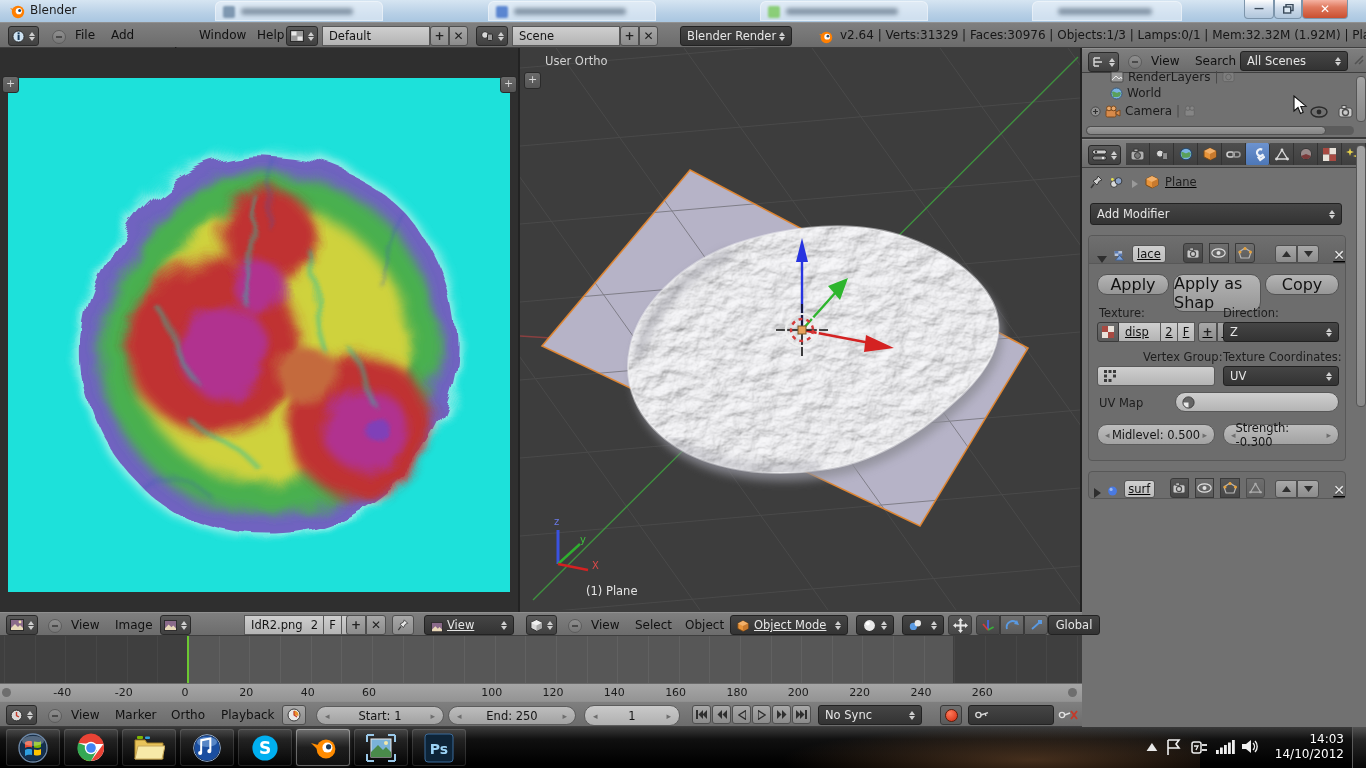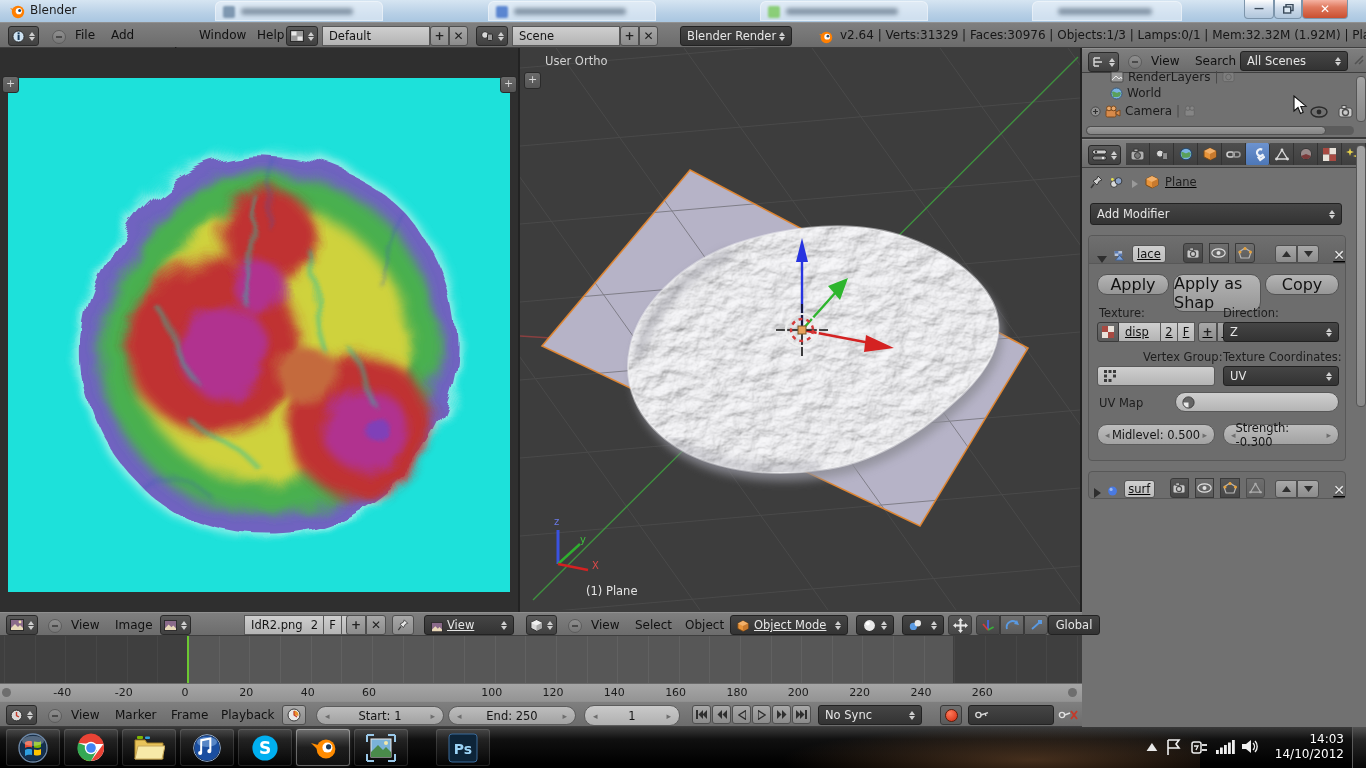--- a/index.html
+++ b/index.html
@@ -921,21 +921,21 @@
         <span class="dd-arrows">
             <i class="u"></i>
             <i class="d"></i>
           </span>
       </div>
       <div class="collapse-dot abs" style="left:48px;top:7px;">
           <b></b>
         </div>
       <span class="menu abs" style="left:62px;top:1px;">View</span>
       <span class="menu abs" style="left:106px;top:1px;">Marker</span>
-      <span class="menu abs" style="left:162px;top:1px;">Frame</span>
+      <span class="menu abs" style="left:162px;top:1px;">Ortho</span>
       <span class="menu abs" style="left:212px;top:1px;">Playback</span>
       <div class="sqbtn abs rall" style="left:282px;top:3px;width:24px;height:20px;">
         <svg width="14" height="14" viewBox="0 0 14 14">
             <circle cx="7" cy="7" r="6" fill="#e8e8e8" stroke="#3a3a3a"></circle>
             <path d="M7,7 L7,2.4 A4.6,4.6 0 0 1 11.4,8 Z" fill="#e8912a"></path>
             <path d="M7,3 V7 L10,9" stroke="#c43a2a" stroke-width="1.2" fill="none"></path>
           </svg>
       </div>
       <div class="pill abs" style="left:316px;top:4px;width:128px;height:19px;justify-content:space-between;padding:0 8px;">
         <span class="sarr">◂</span>
@@ -1071,21 +1071,21 @@
       </svg>
     </div>
     <div class="taskcell abs" style="left:354px;">
       <svg width="30" height="28" viewBox="0 0 30 28">
         <path d="M1,1 h7 M1,1 v7 M29,1 h-7 M29,1 v7 M1,27 h7 M1,27 v-7 M29,27 h-7 M29,27 v-7" stroke="#9ac8e8" stroke-width="2" fill="none"></path>
         <rect x="5" y="5" width="20" height="18" fill="#7ab2d8" stroke="#e8e8e8"></rect>
         <path d="M5,18 L12,11 L17,16 L20,13 L25,18 L25,23 L5,23 Z" fill="#4a8a4a"></path>
         <circle cx="20" cy="9" r="2" fill="#f2e8a8"></circle>
       </svg>
     </div>
-    <div class="taskcell abs" style="left:436px;text-align:center;">
+    <div class="taskcell abs" style="left:412px;text-align:center;">
       <svg width="30" height="30" viewBox="0 0 30 30">
         <rect x="1" y="1" width="28" height="28" rx="3" fill="#0d2438" stroke="#3a6a9a"></rect>
         <text x="15" y="21" text-anchor="middle" font-family="DejaVu Sans" font-size="14" font-weight="bold" fill="#9cd3f5">Ps</text>
       </svg>
     </div>
 
     <svg class="abs trayicon" style="left:1146px;top:16px;" width="12" height="9" viewBox="0 0 12 9">
         <polygon points="6,0 12,9 0,9" fill="#e8e8e8" transform="scale(0.9) translate(0.6,0)"></polygon>
       </svg>
     <svg class="abs trayicon" style="left:1166px;top:12px;" width="16" height="17" viewBox="0 0 16 17">

